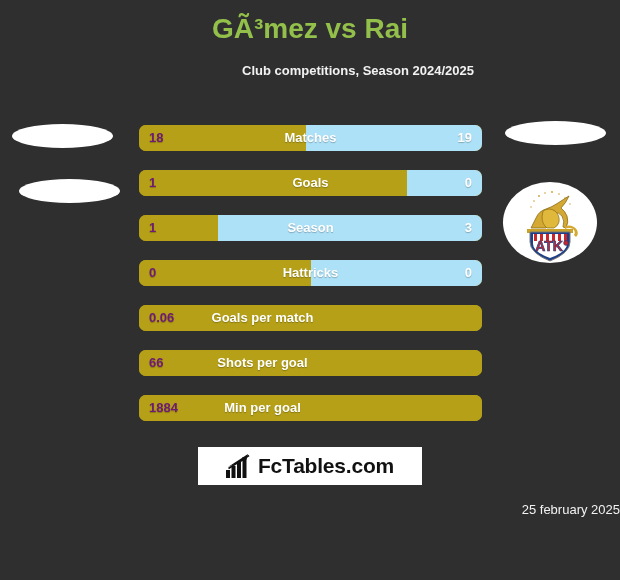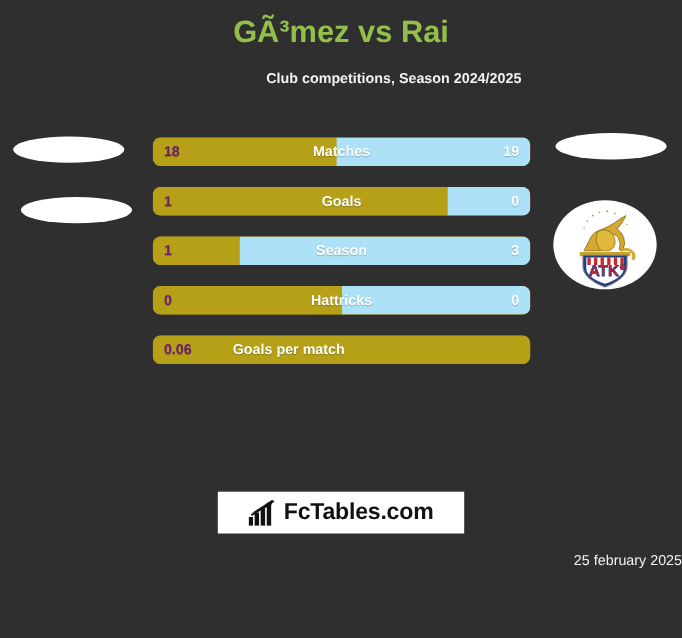--- a/index.html
+++ b/index.html
@@ -256,21 +256,31 @@
       <div class="label">Hattricks</div>
       <div class="val-right">0</div>
     </div>
 
     <div class="stat-row">
       <div class="fill-left" style="width:100%"></div>
       <div class="val-left">0.06</div>
       <div class="label offset">Goals per match</div>
     </div>
 
-
+    <div class="stat-row">
+      <div class="fill-left" style="width:100%"></div>
+      <div class="val-left">66</div>
+      <div class="label offset">Shots per goal</div>
+    </div>
+
+    <div class="stat-row">
+      <div class="fill-left" style="width:100%"></div>
+      <div class="val-left">1884</div>
+      <div class="label offset">Min per goal</div>
+    </div>
 
   </div>
 
   <div class="logo-box">
     <svg class="logo-mark" viewBox="0 0 27 24" xmlns="http://www.w3.org/2000/svg">
       <rect x="0" y="16" width="4" height="8" fill="#111"></rect>
       <rect x="5.5" y="12" width="4" height="12" fill="#111"></rect>
       <rect x="11" y="8" width="4" height="16" fill="#111"></rect>
       <rect x="16.5" y="3" width="4" height="21" fill="#111"></rect>
       <path d="M2 13 L22 0 L20.5 5.5 Z" fill="#111"></path>

